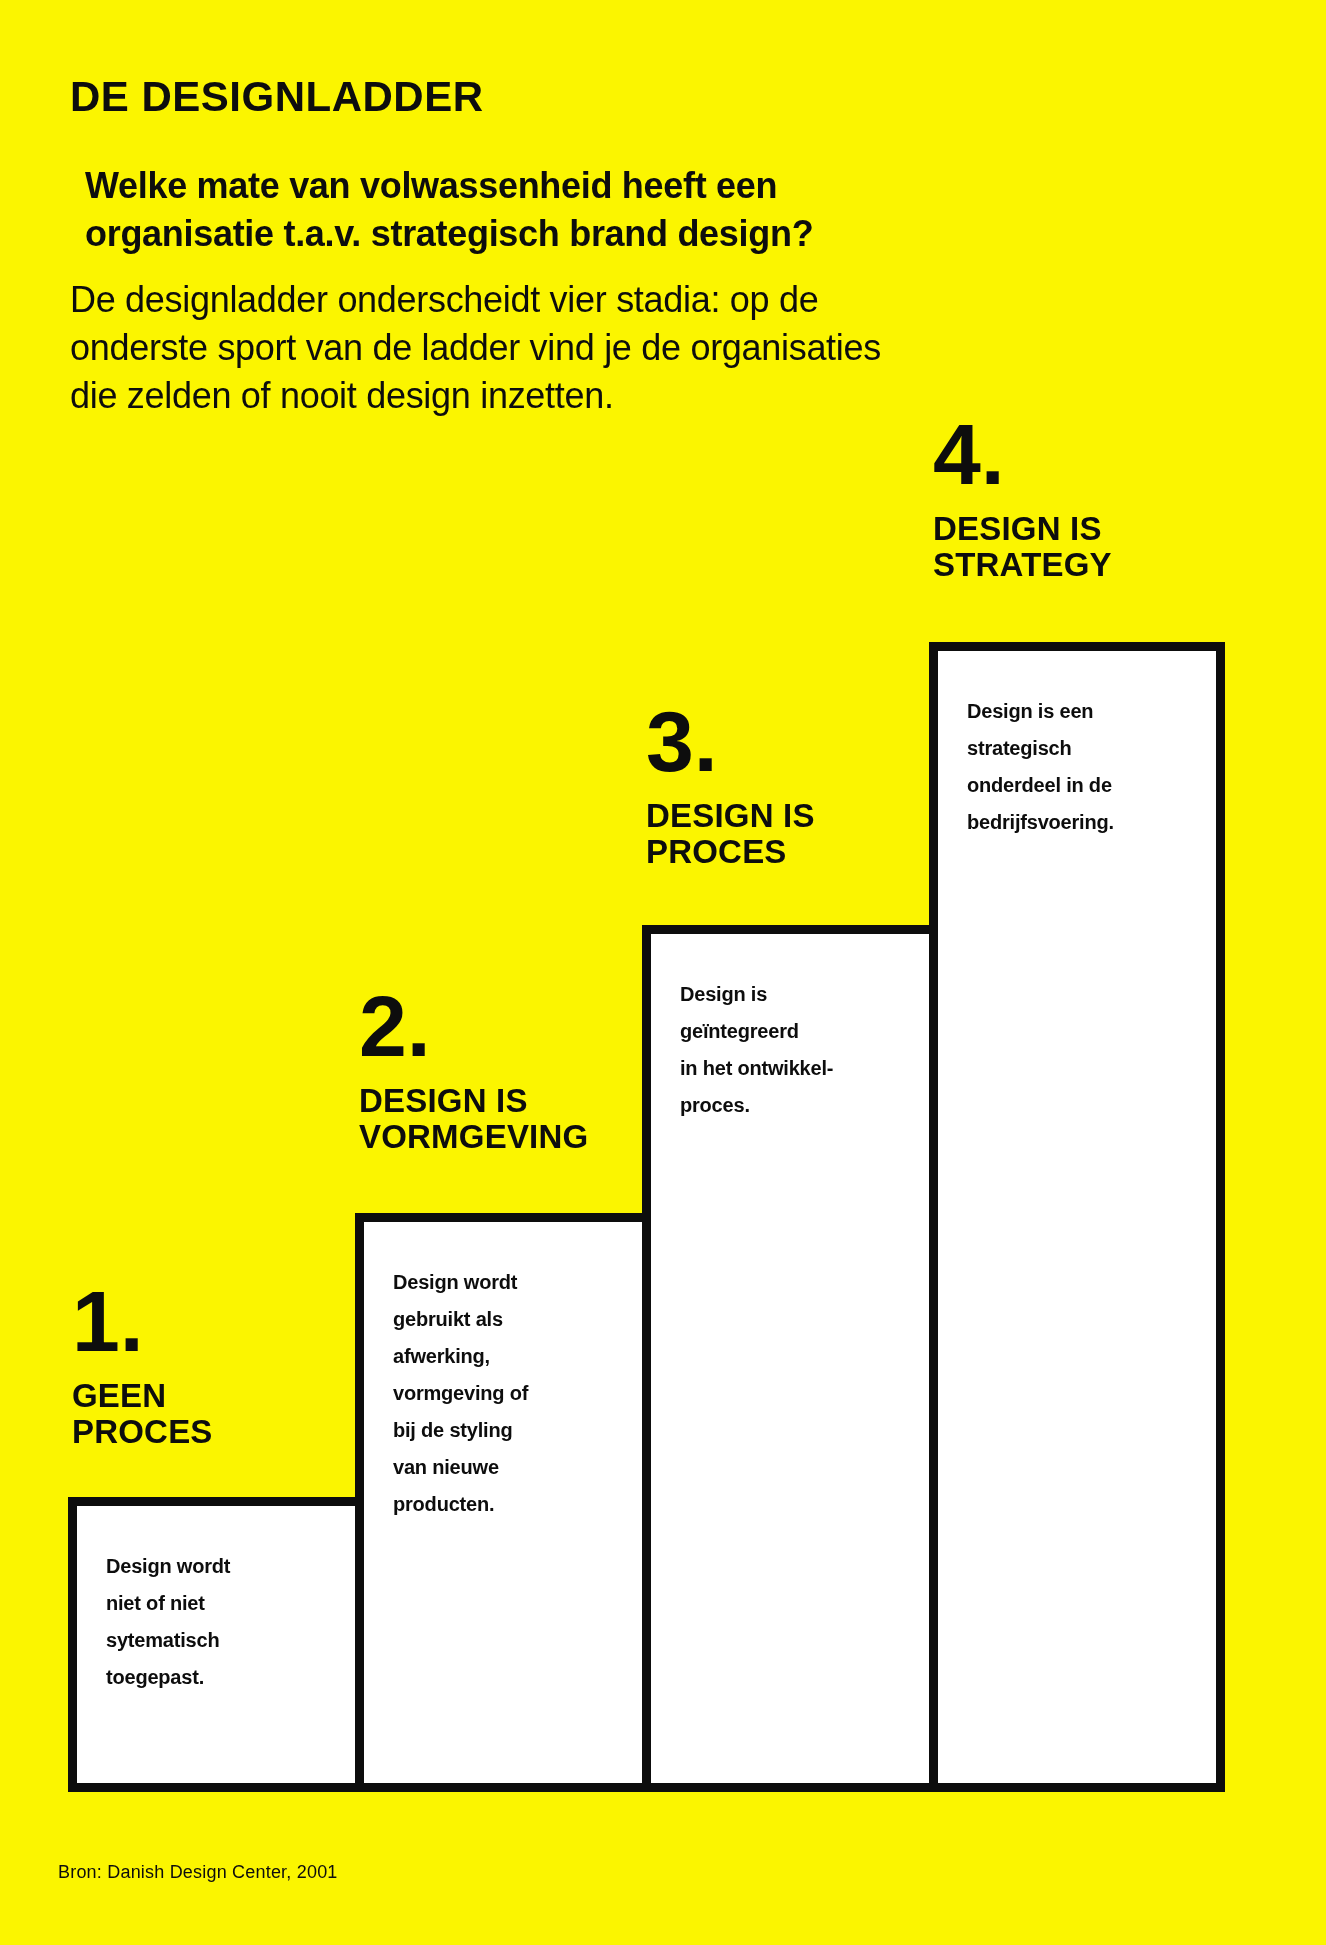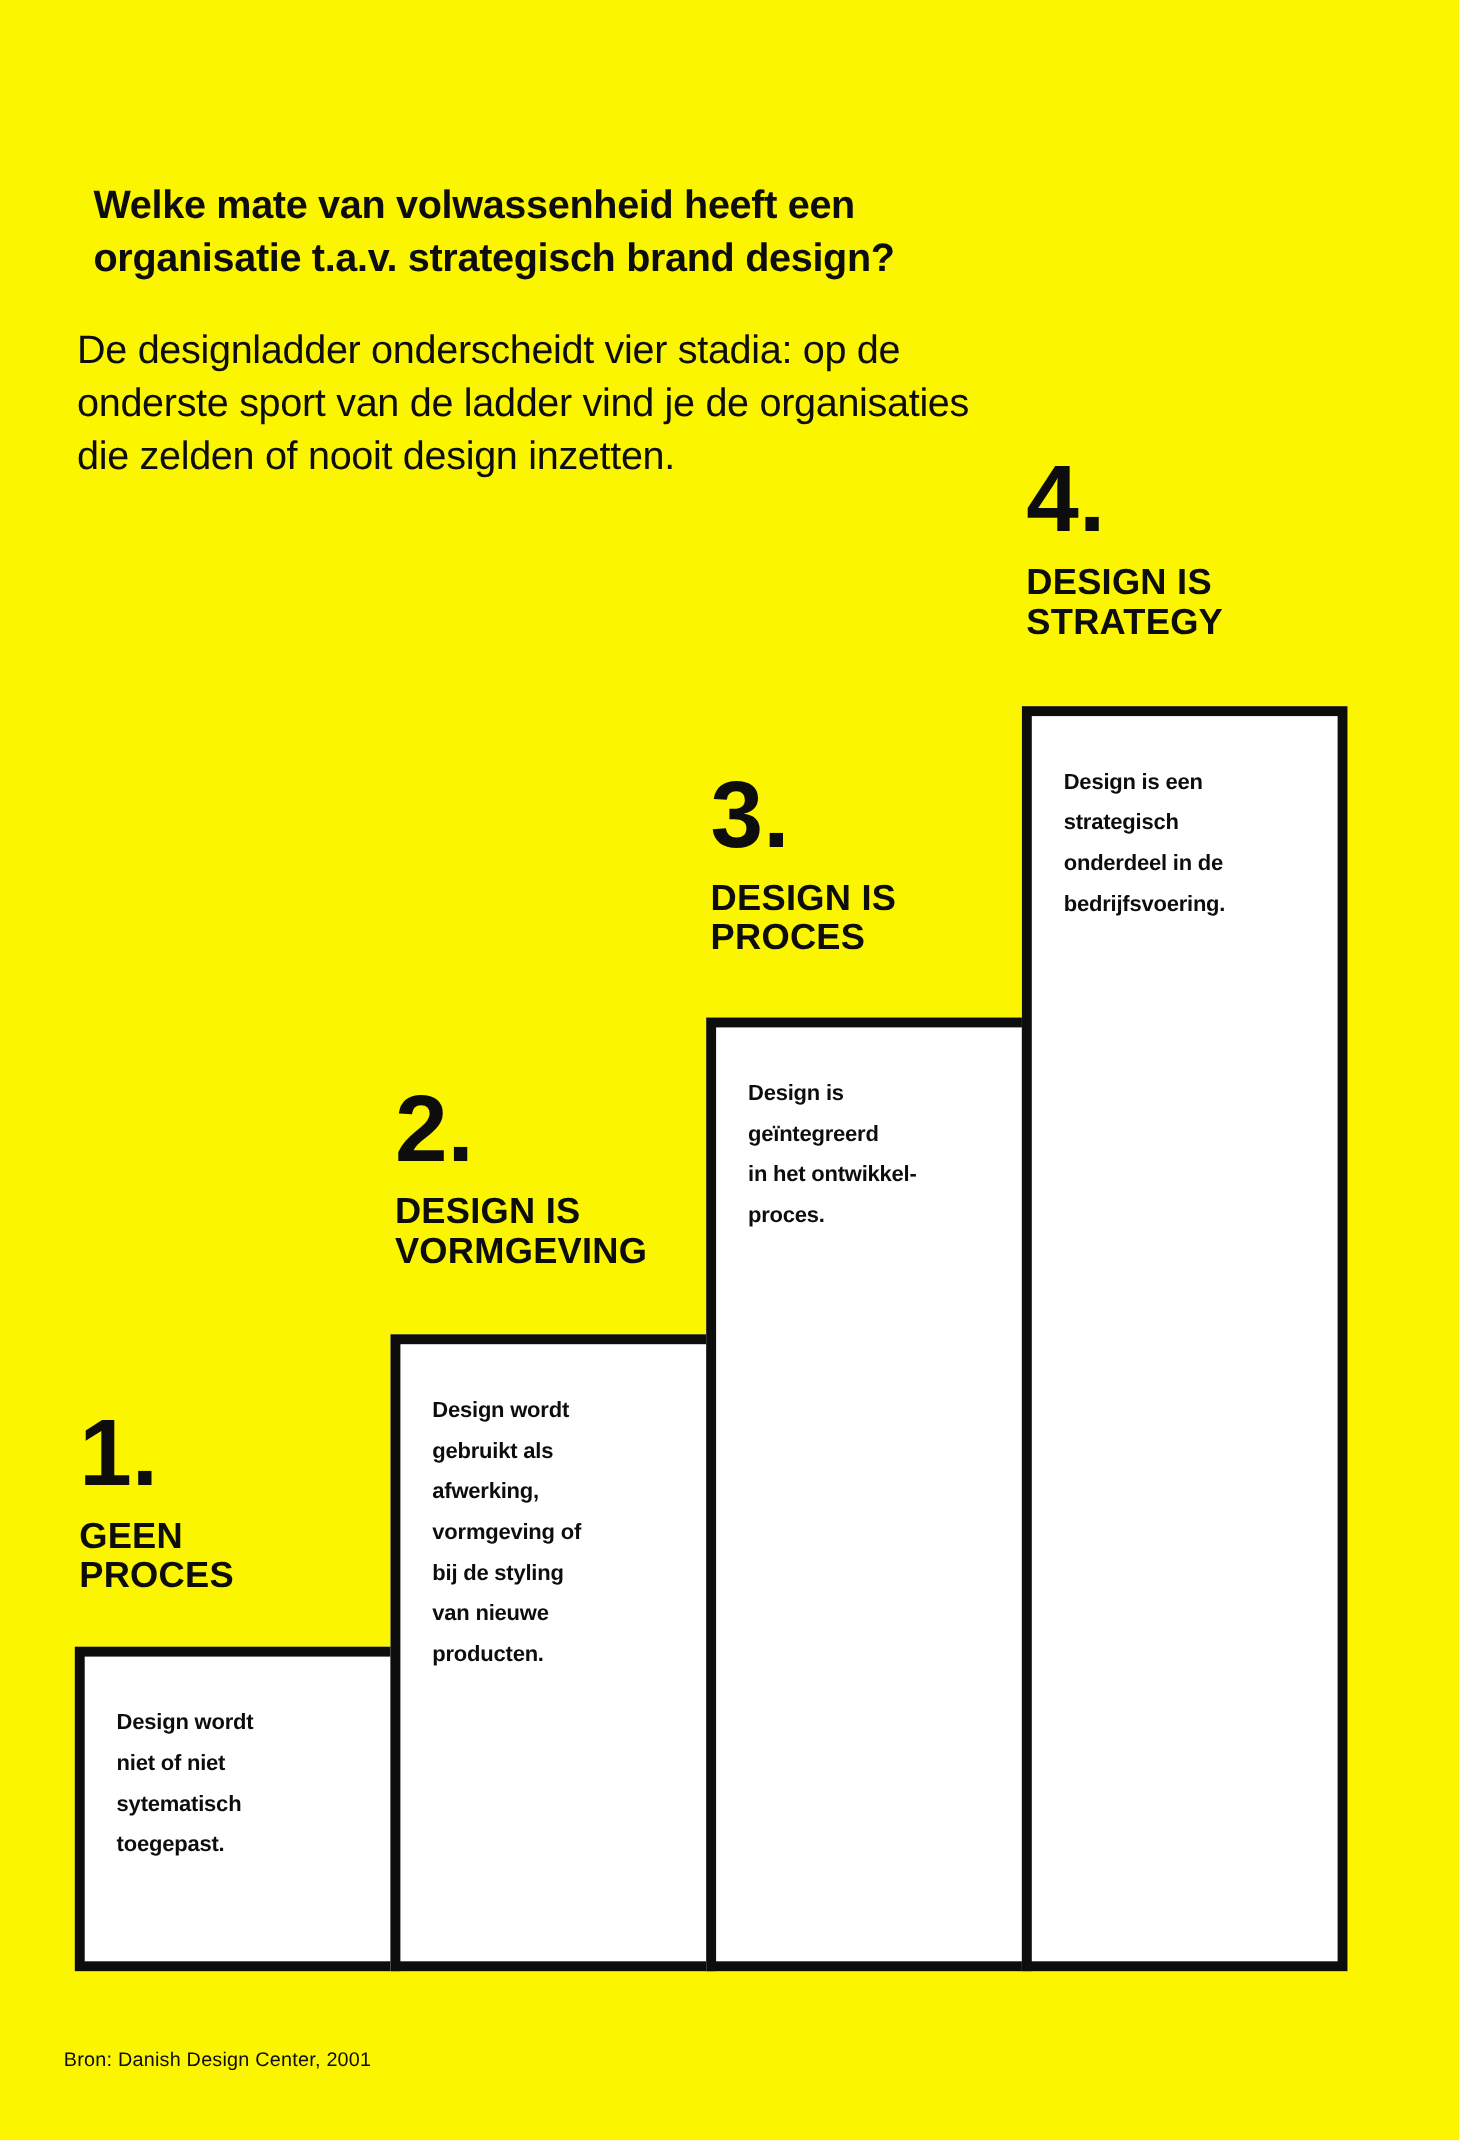--- a/index.html
+++ b/index.html
@@ -33,21 +33,21 @@
     position:absolute;
     left:85px; top:162px;
     font-size:36px;
     font-weight:bold;
     line-height:48px;
     letter-spacing:-0.3px;
     white-space:pre-line;
   }
   .intro{
     position:absolute;
-    left:70px; top:294px;
+    left:70px; top:276px;
     font-size:36px;
     font-weight:normal;
     line-height:48px;
     letter-spacing:-0.3px;
     white-space:pre-line;
   }
   .step-label{
     position:absolute;
   }
   .step-number{
@@ -91,20 +91,21 @@
   .label-1{left:72px;  top:1278px;}
   .label-2{left:359px; top:983px;}
   .label-3{left:646px; top:698px;}
   .label-4{left:933px; top:411px;}
 </style>
 </head>
 <body>
 
 <div class="poster">
 
+  <h1 class="title">DE DESIGNLADDER</h1>
 
   <div class="subtitle">Welke mate van volwassenheid heeft een
 organisatie t.a.v. strategisch brand design?</div>
 
   <div class="intro">De designladder onderscheidt vier stadia: op de
 onderste sport van de ladder vind je de organisaties
 die zelden of nooit design inzetten.</div>
 
   <div class="step-label label-1">
     <div class="step-number">1.</div>

